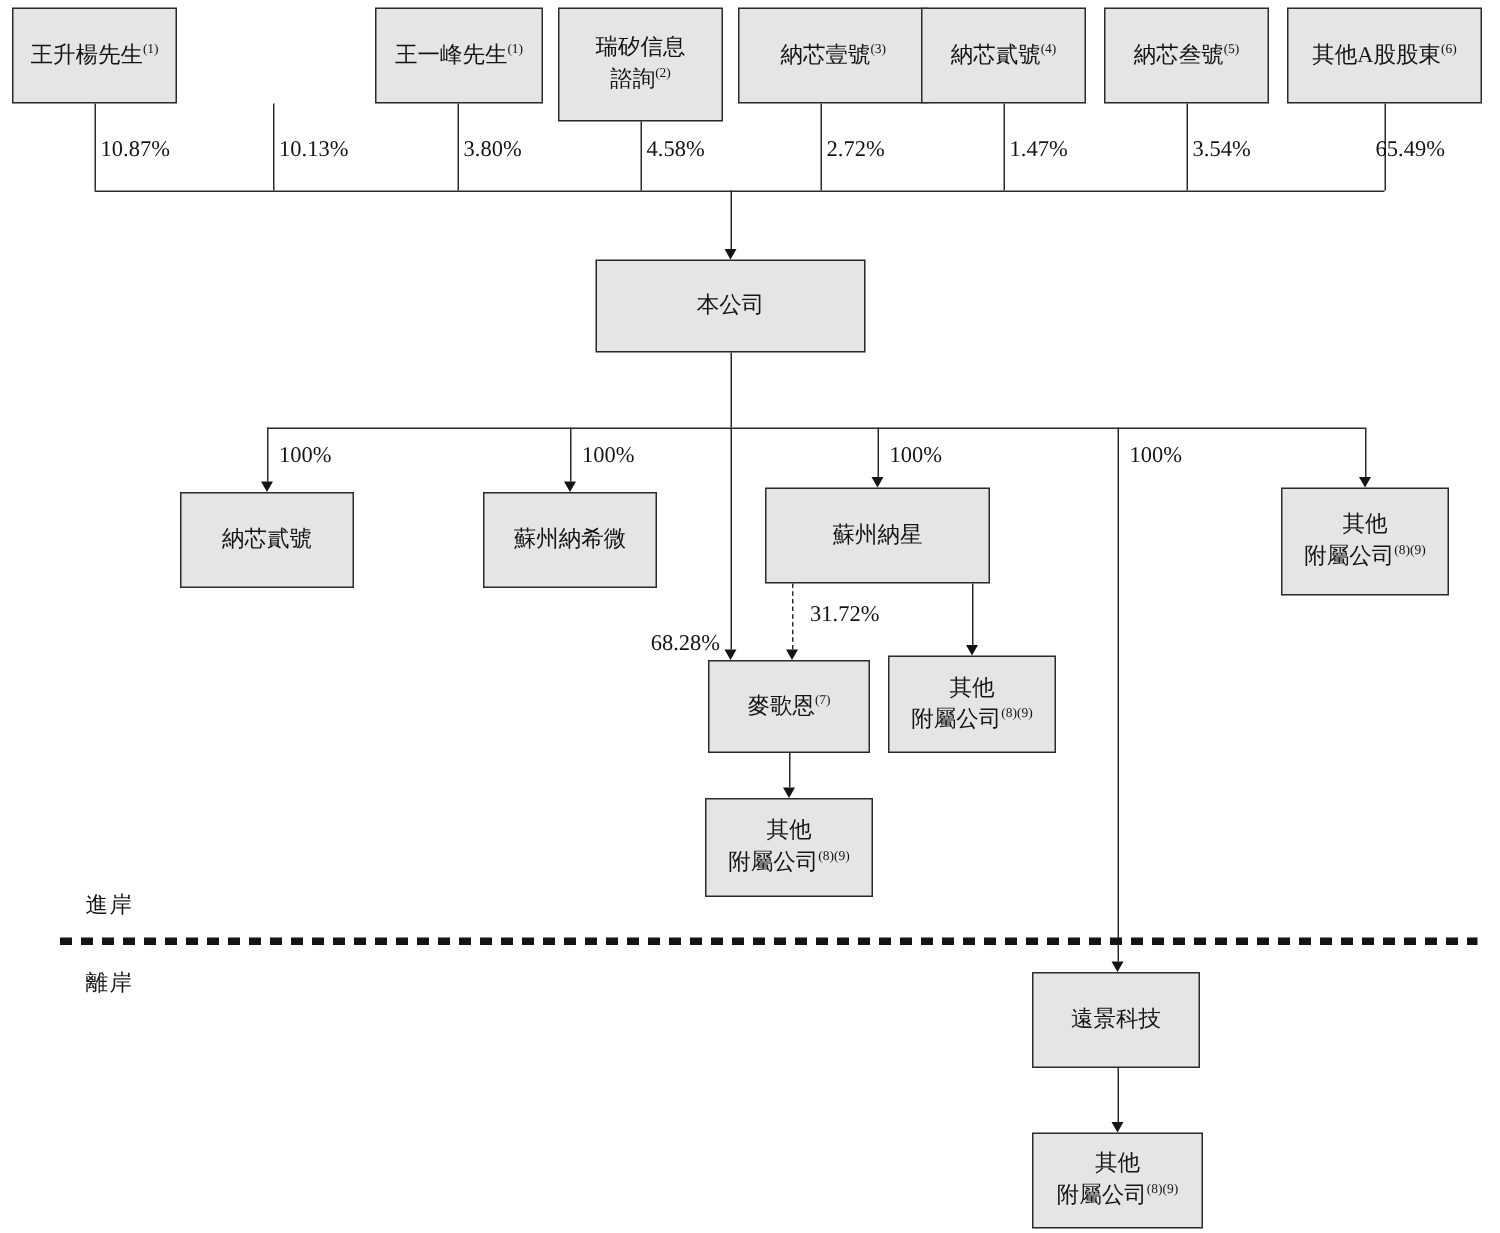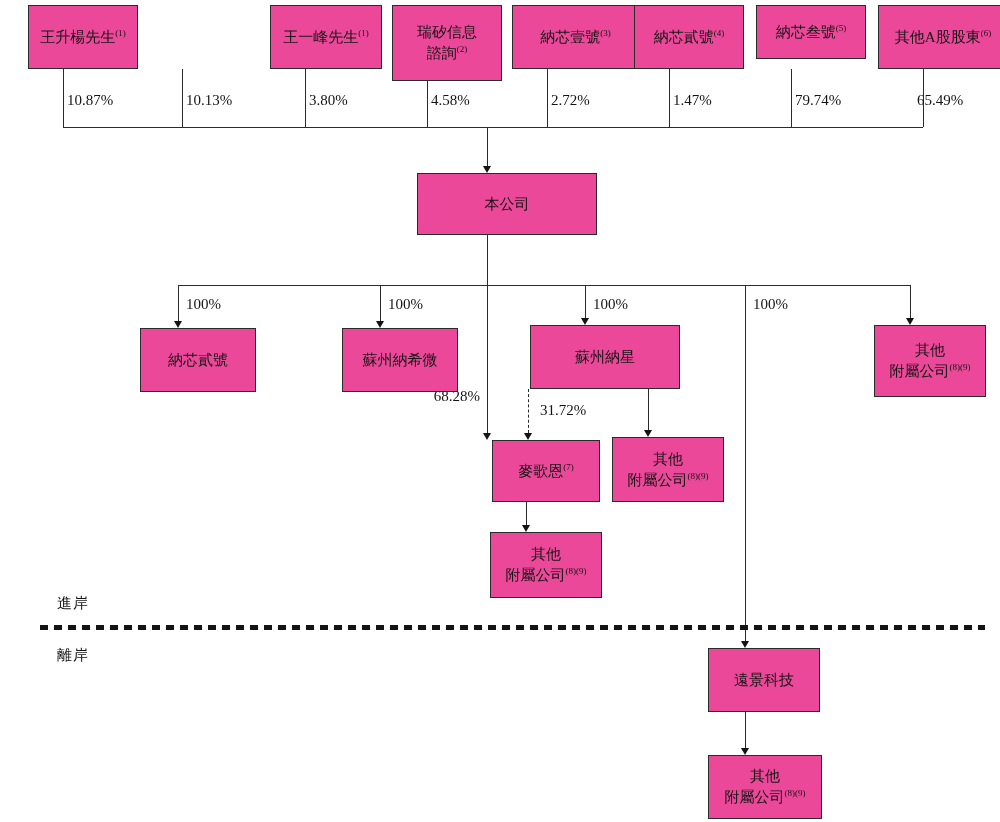--- a/index.html
+++ b/index.html
@@ -1,22 +1,22 @@
 <!DOCTYPE html>
 <html><head>
 <meta charset="utf-8">
 <style>
   * { margin:0; padding:0; box-sizing:border-box; }
   html,body { background:#ffffff; }
   body { font-family:"Liberation Serif","DejaVu Serif",serif; color:#141414; }
   #stage { position:relative; width:1000px; height:822px; background:#fff; overflow:hidden; }
 
-  .box { position:absolute; border:1px solid #2b2b2b; background:#ec4899;
+  .box { position:absolute; border:1px solid #2b2b2b; background:#e5e5e5;
          display:flex; align-items:center; justify-content:center;
-         text-align:center; font-size:15px; line-height:1.4;margin-left:20px; }
+         text-align:center; font-size:15px; line-height:1.4; }
   .cell { display:inline; }
   .nm { white-space:pre-line; }
   sup { font-size:9px; line-height:1; }
 
   .pct { position:absolute; font-size:15px; white-space:nowrap; }
   .pct.r { text-align:right; }
 
   .h { position:absolute; height:1px; background:#2b2b2b; }
   .v { position:absolute; width:1px; background:#2b2b2b; }
   .vd { position:absolute; width:0; border-left:1px dashed #2b2b2b; }
@@ -42,21 +42,21 @@
   <div class="box" style="left:372px;top:5px;width:110px;height:76px">
     <span class="cell"><span class="nm">瑞矽信息
 諮詢</span><sup>(2)</sup></span>
   </div>
   <div class="box" style="left:492px;top:5px;width:127px;height:64px">
     <span class="cell"><span class="nm">納芯壹號</span><sup>(3)</sup></span>
   </div>
   <div class="box" style="left:614px;top:5px;width:110px;height:64px">
     <span class="cell"><span class="nm">納芯貳號</span><sup>(4)</sup></span>
   </div>
-  <div class="box" style="left:736px;top:5px;width:110px;height:54px">
+  <div class="box" style="left:736px;top:5px;width:110px;height:64px">
     <span class="cell"><span class="nm">納芯叁號</span><sup>(5)</sup></span>
   </div>
   <div class="box" style="left:858px;top:5px;width:130px;height:64px">
     <span class="cell"><span class="nm">其他A股股東</span><sup>(6)</sup></span>
   </div>
 
   <div class="v" style="left:63px;top:69px;height:58px"></div>
   <div class="v" style="left:182px;top:69px;height:58px"></div>
   <div class="v" style="left:305px;top:69px;height:58px"></div>
   <div class="v" style="left:427px;top:81px;height:46px"></div>
@@ -64,21 +64,21 @@
   <div class="v" style="left:669px;top:69px;height:58px"></div>
   <div class="v" style="left:791px;top:69px;height:58px"></div>
   <div class="v" style="left:923px;top:69px;height:58px"></div>
 
   <span class="pct" style="left:67px;top:92px">10.87%</span>
   <span class="pct" style="left:186px;top:92px">10.13%</span>
   <span class="pct" style="left:309px;top:92px">3.80%</span>
   <span class="pct" style="left:431px;top:92px">4.58%</span>
   <span class="pct" style="left:551px;top:92px">2.72%</span>
   <span class="pct" style="left:673px;top:92px">1.47%</span>
-  <span class="pct" style="left:795px;top:92px">79.74%</span>
+  <span class="pct" style="left:795px;top:92px">3.54%</span>
   <span class="pct" style="left:917px;top:92px">65.49%</span>
 
   <div class="h" style="left:63px;top:127px;width:860px"></div>
   <div class="v" style="left:487px;top:127px;height:39px"></div>
   <div class="arr" style="left:483px;top:166px"></div>
 
   <div class="box" style="left:397px;top:173px;width:180px;height:62px">
     <span class="cell"><span class="nm">本公司</span></span>
   </div>
 
@@ -110,21 +110,21 @@
   <div class="box" style="left:322px;top:328px;width:116px;height:64px">
     <span class="cell"><span class="nm">蘇州納希微</span></span>
   </div>
   <div class="box" style="left:854px;top:325px;width:112px;height:72px">
     <span class="cell"><span class="nm">其他
 附屬公司</span><sup>(8)(9)</sup></span>
   </div>
 
   <div class="v" style="left:487px;top:285px;height:148px"></div>
   <div class="arr" style="left:483px;top:433px"></div>
-  <span class="pct r" style="left:418px;top:388px;width:62px">68.28%</span>
+  <span class="pct r" style="left:418px;top:421px;width:62px">68.28%</span>
 
   <div class="vd" style="left:528px;top:389px;height:44px"></div>
   <div class="arr" style="left:524px;top:433px"></div>
   <span class="pct" style="left:540px;top:402px">31.72%</span>
 
   <div class="v" style="left:648px;top:389px;height:41px"></div>
   <div class="arr" style="left:644px;top:430px"></div>
 
   <div class="box" style="left:472px;top:440px;width:108px;height:62px">
     <span class="cell"><span class="nm">麥歌恩</span><sup>(7)</sup></span>

